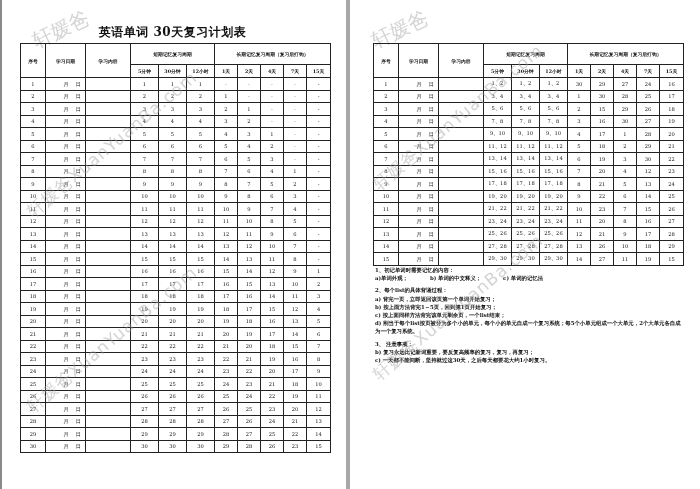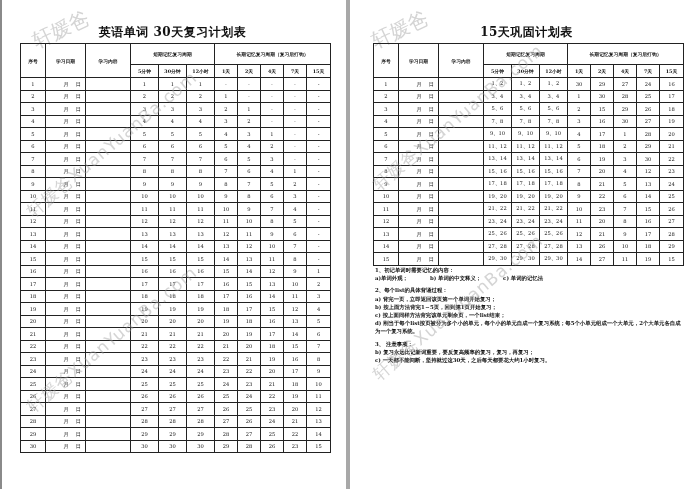--- a/index.html
+++ b/index.html
@@ -561,21 +561,20 @@
           <td>26</td>
           <td>23</td>
           <td>15</td>
         </tr>
       </tbody>
   </table>
 </div>
 
 <div class="page page-right">
   <div class="watermark wm-top" style="left:14px;top:30px;">轩媛爸</div>
-  <div class="title">15天巩固计划表</div>
   <table class="plan right-table" id="right-table">
     <colgroup>
       <col style="width:25px">
         <col style="width:40px">
         <col style="width:45px">
       <col style="width:28px">
         <col style="width:28px">
         <col style="width:28px">
       <col style="width:23px">
         <col style="width:23px">

